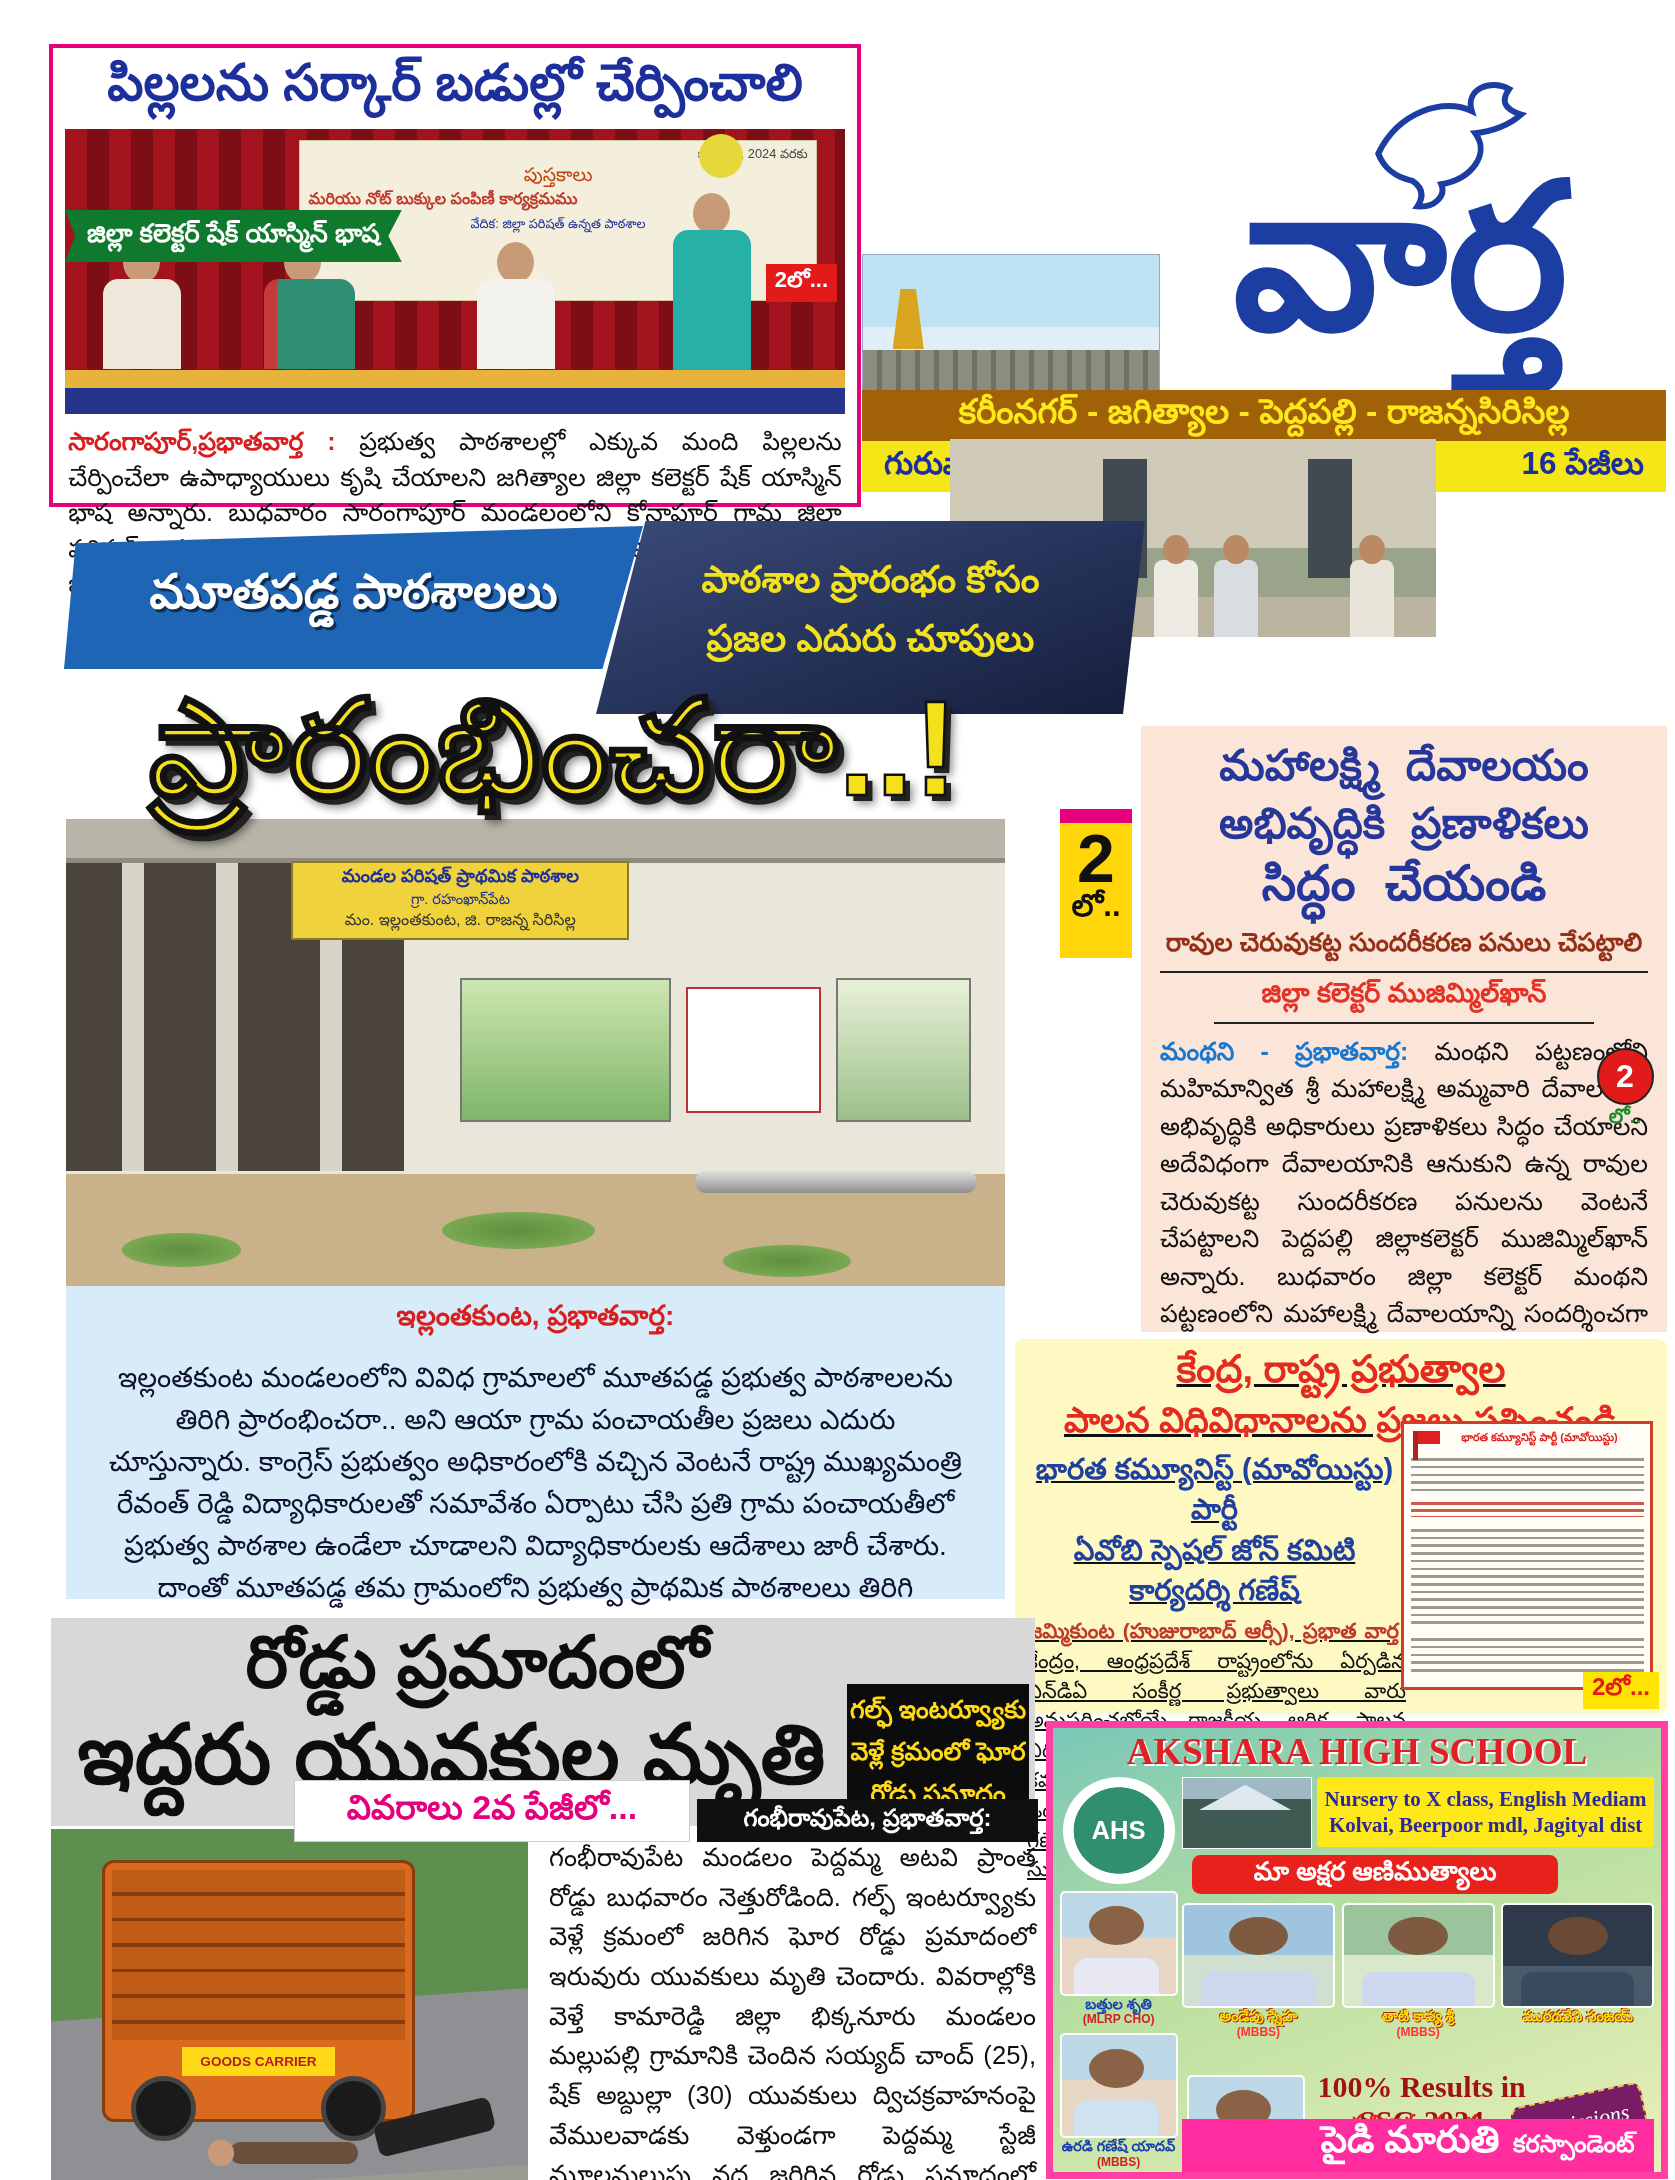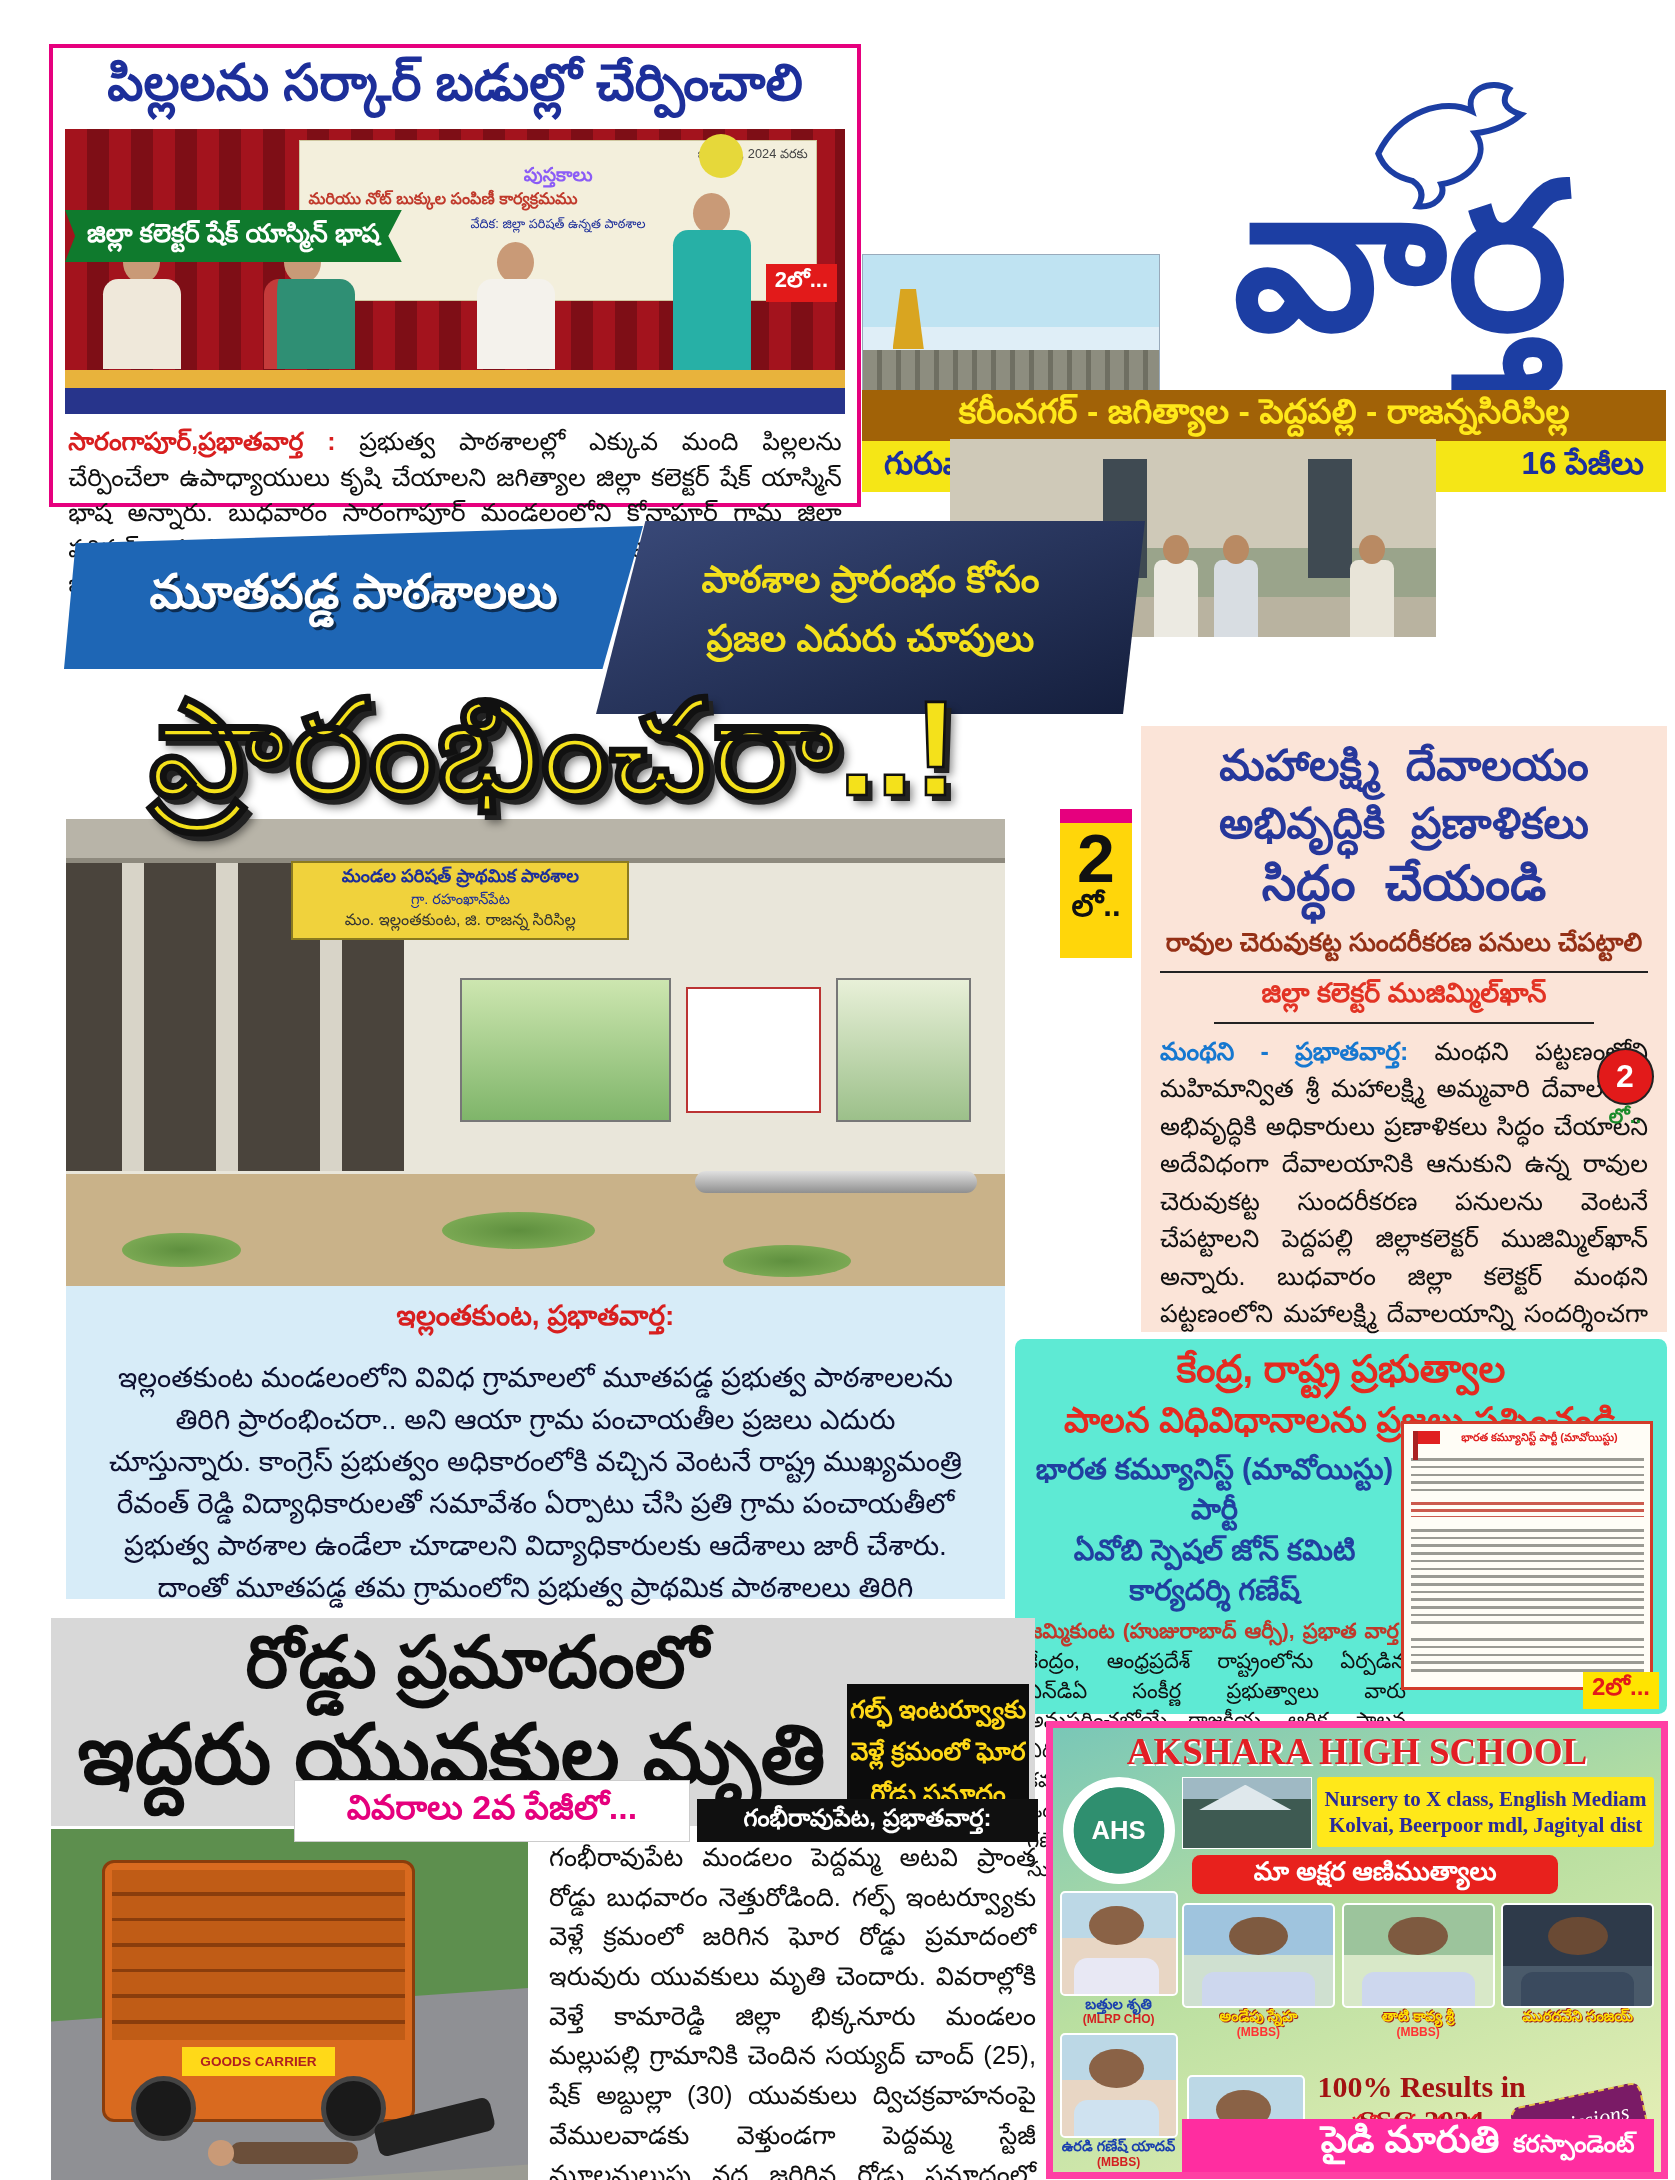--- a/index.html
+++ b/index.html
@@ -7,21 +7,21 @@
         font-family:"Liberation Sans", sans-serif;color:#111;}
   .abs{position:absolute;}
 
   
   #lead-box{left:49px;top:44px;width:804px;height:455px;border:4.3px solid #e6007e;background:#fff;}
   #lead-headline{left:0;right:0;top:5.1px;text-align:center;font-size:51px;font-weight:bold;color:#1d2f9a;}
   #lead-photo{left:12px;right:12px;top:81px;height:285px;overflow:hidden;
      background:repeating-linear-gradient(90deg,#a3131d 0 22px,#7e0e16 22px 44px);}
   #lead-banner{left:30%;top:4%;width:64%;height:52%;background:#f3efdc;border:1.7px solid #cfc7a0;padding:5.1px 8.5px;}
   #lead-banner .b-date{font-size:12.8px;color:#444;text-align:right;}
-  #lead-banner .b1{font-size:19px;color:#8b5cf6;font-weight:bold;text-align:center;}
+  #lead-banner .b1{font-size:19px;color:#c2410c;font-weight:normal;text-align:center;}
   #lead-banner .b2{font-size:16px;color:#c0392b;font-weight:bold;}
   #lead-banner .b3{font-size:12.8px;color:#1d2f9a;text-align:center;margin-top:3.4px;}
   #lead-kicker{left:0;top:49px;background:#0f7a2d;color:#fff;font-size:25.6px;font-weight:bold;
      padding:8.5px 22px;clip-path:polygon(0 0,100% 0,96% 50%,100% 100%,0 100%,3% 50%);margin-top:32px;}
   #lead-ref{right:8.5px;top:135px;background:#e21a1a;color:#fff;font-size:22px;font-weight:bold;padding:3.4px 8.5px;}
   .person{position:absolute;bottom:44px;width:102px;height:128px;}
   .person .head{position:absolute;left:32px;top:0;width:37px;height:41px;border-radius:50%;background:#c99a77;}
   .person .torso{position:absolute;left:12px;top:37px;width:78px;height:90px;border-radius:15.3px 15.3px 0 0;}
   #lead-table{left:0;right:0;bottom:0;height:44px;background:linear-gradient(#e8b33c 0 40%,#27348b 40%);}
   #lead-balloon{right:102px;top:5.1px;width:44px;height:44px;border-radius:50%;background:#e6d83a;}
@@ -92,22 +92,22 @@
   #temple-attr{color:#e23324;font-size:27px;font-weight:bold;text-align:center;width:78%;margin:5.1px auto 0;
      border-bottom:2.6px solid #222;padding-bottom:6.8px;}
   #temple-badge{right:12px;top:322px;width:60px;text-align:center;}
   #temple-badge .circ{width:53px;height:53px;border-radius:50%;background:#e21a1a;border:2.6px solid #222;
      color:#fff;font-size:32px;font-weight:900;display:flex;align-items:center;justify-content:center;margin:0 auto;}
   #temple-badge .lo{color:#1a8a2a;font-size:20.4px;font-weight:bold;}
   #temple-body{font-size:25px;line-height:1.5;text-align:justify;margin-top:8.5px;color:#101010;}
   .blue-dl{color:#1678d0;font-weight:bold;}
 
   
-  #maoist-box{left:1015px;top:1339px;width:652px;height:375px;background:#5eead4;border-radius:8.5px;
-     box-sizing:border-box;padding:8.5px 12px;}
+  #maoist-box{left:1015px;top:1339px;width:652px;height:375px;background:#fef9c3;border-radius:8.5px;
+     box-sizing:border-box;padding:8.5px 12px;text-decoration:underline;}
   #maoist-h1{color:#e42b20;font-size:38px;font-weight:bold;text-align:center;}
   #maoist-h2{color:#e42b20;font-size:35px;font-weight:bold;text-align:center;}
   #maoist-sub1,#maoist-sub2{color:#2040a0;font-size:29px;font-weight:bold;width:375px;text-align:center;line-height:1.4;}
   #maoist-body{width:379px;font-size:21px;line-height:1.42;text-align:justify;margin-top:5.1px;color:#101010;}
   #letter{right:13.6px;top:82px;width:252px;height:269px;background:#fffdf6;border:3.4px solid #d23c2a;box-sizing:border-box;padding:6.8px;}
   #letter-flag{position:absolute;left:8.5px;top:6.8px;width:5.1px;height:29px;background:#a22;}
   #letter-flag:after{content:"";position:absolute;left:5.1px;top:0;width:22px;height:13.6px;background:#e02020;}
   #letter-head{color:#e02020;font-size:11px;font-weight:bold;text-align:center;margin-left:24px;}
   .l-lines{height:39px;margin-top:6.8px;background:repeating-linear-gradient(#fffdf6 0 5.1px,#9a9a93 5.1px 7.7px);}
   .l-red{height:19px;margin-top:6.8px;background:repeating-linear-gradient(#fffdf6 0 4.3px,#cc5b4e 4.3px 6.8px);}

